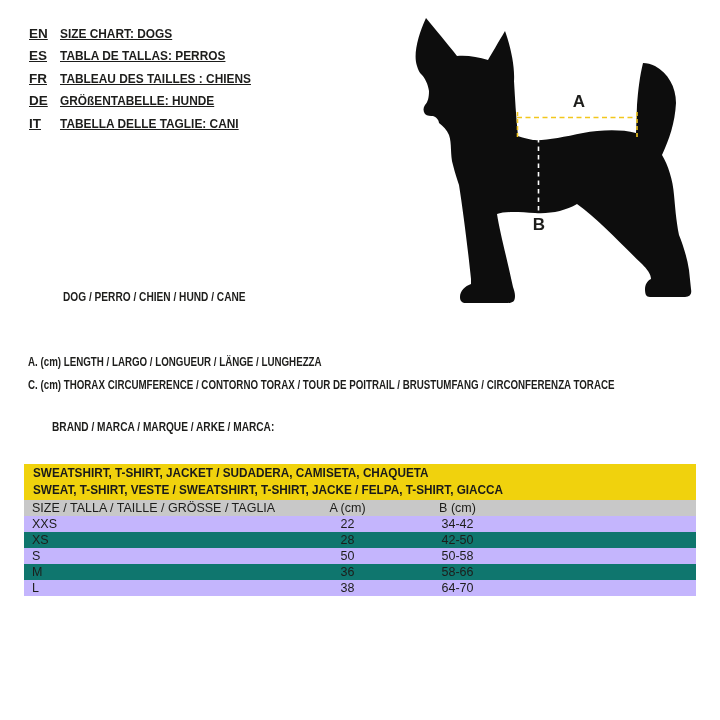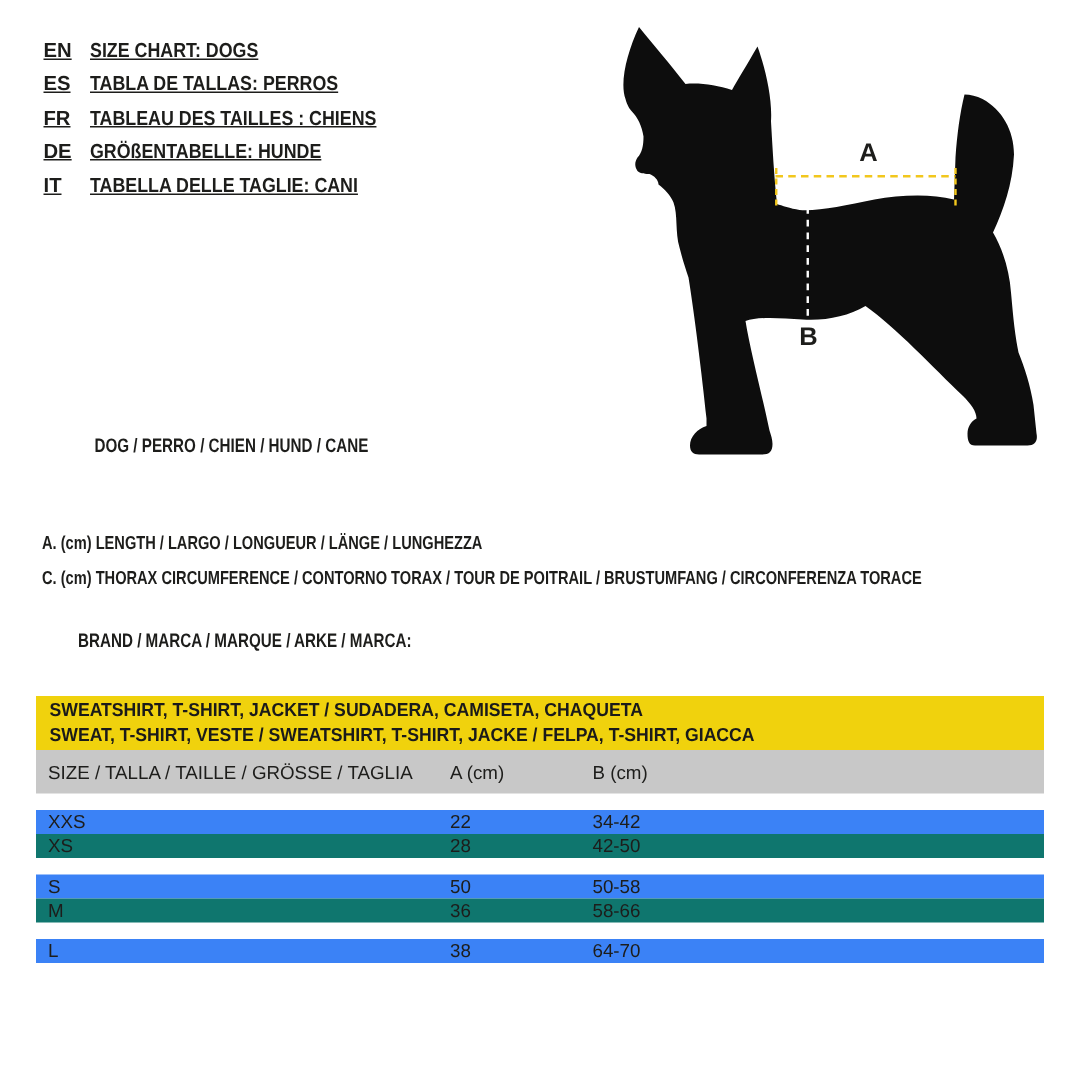--- a/index.html
+++ b/index.html
@@ -30,24 +30,24 @@
   .measure-label{position:absolute;font-size:17px;font-weight:700;width:26px;text-align:center;}
   #label-a{left:566px;top:92px;}
   #label-b{left:526px;top:215px;}
 
   
   #size-table{left:24px;top:464px;width:672px;}
   #band{padding:1px 0 2px 9px;}
   .band-line{height:16.5px;display:flex;align-items:center;font-size:12.5px;font-weight:700;color:#1a1a1a;}
   .trow{display:grid;grid-template-columns:276px 95px 125px 1fr;align-items:center;}
   .trow .c1{padding-left:8px;text-align:left;}
-  .trow .c2,.trow .c3{}
-  #thead{height:29px;background:#c8c8c8;font-size:12.5px;}
+  .trow .c2,.trow .c3{text-align:center;}
+  #thead{height:16px;background:#c8c8c8;font-size:12.5px;}
   .data-row{height:16px;font-size:12.5px;}
-  .row-even{background:#3b82f6;margin-top:11px;}
+  .row-even{background:#c4b5fd;}
   .row-odd{background:#0f766e;}
 </style>
 </head>
 <body>
 
 <div id="langs" class="abs">
   <div class="lang-row">
     <span class="lang-code">EN</span>
     <span class="cond">SIZE CHART: DOGS</span>
   </div>

